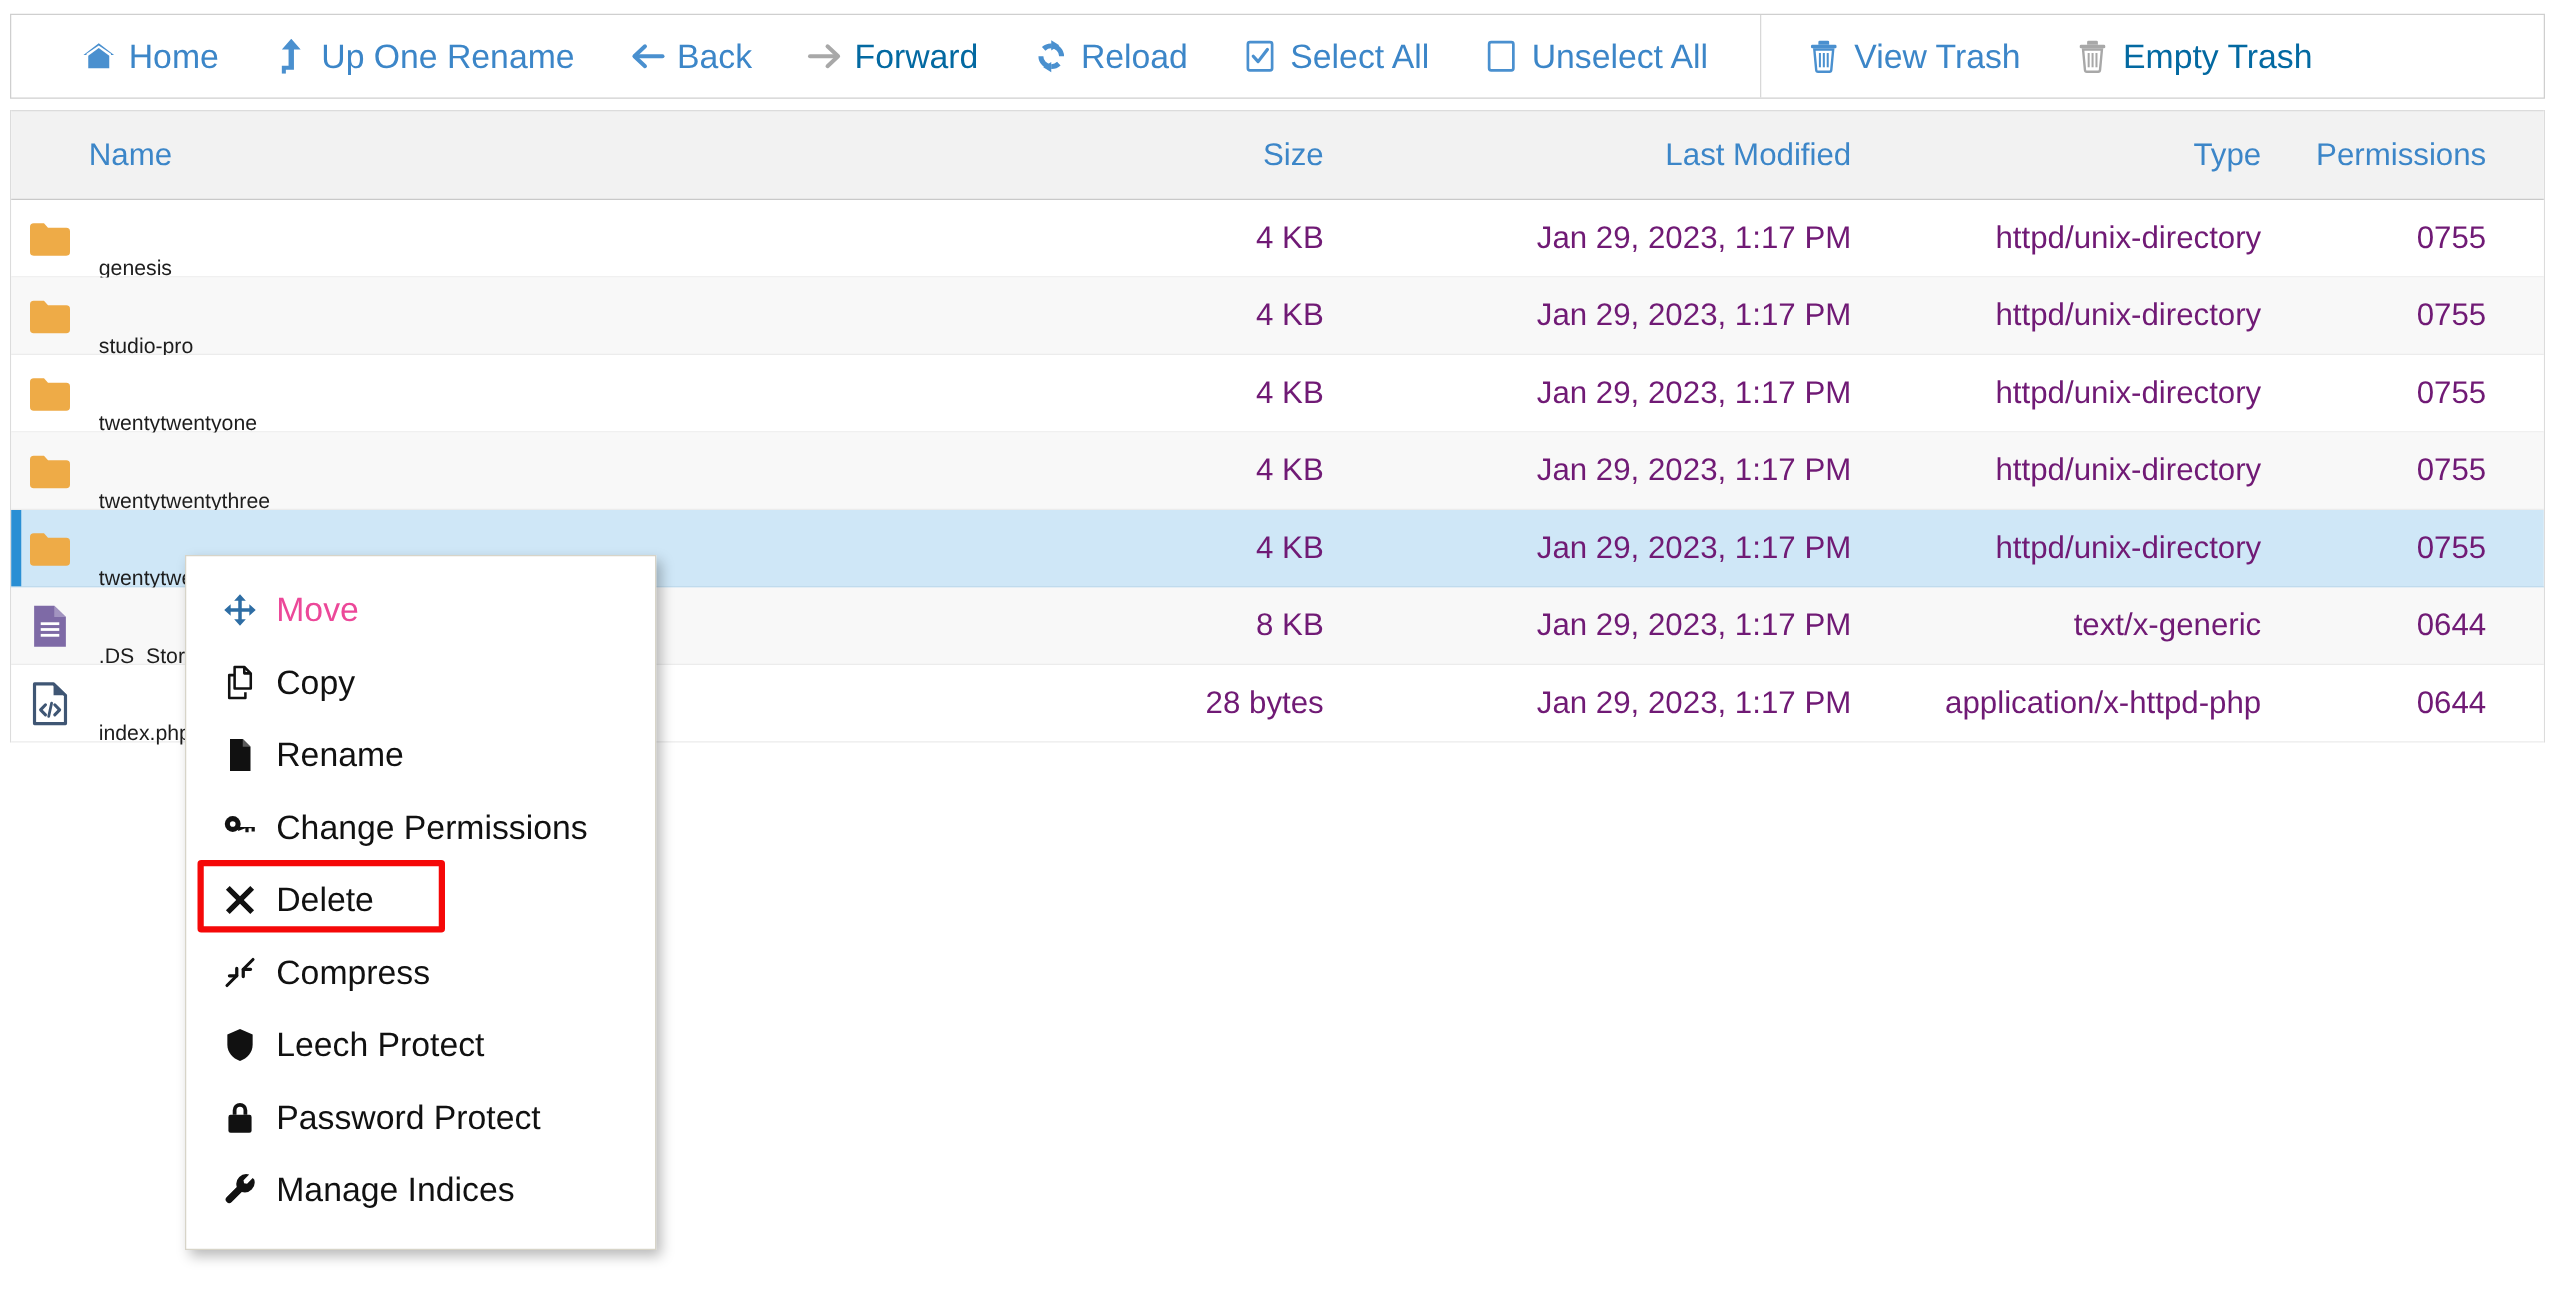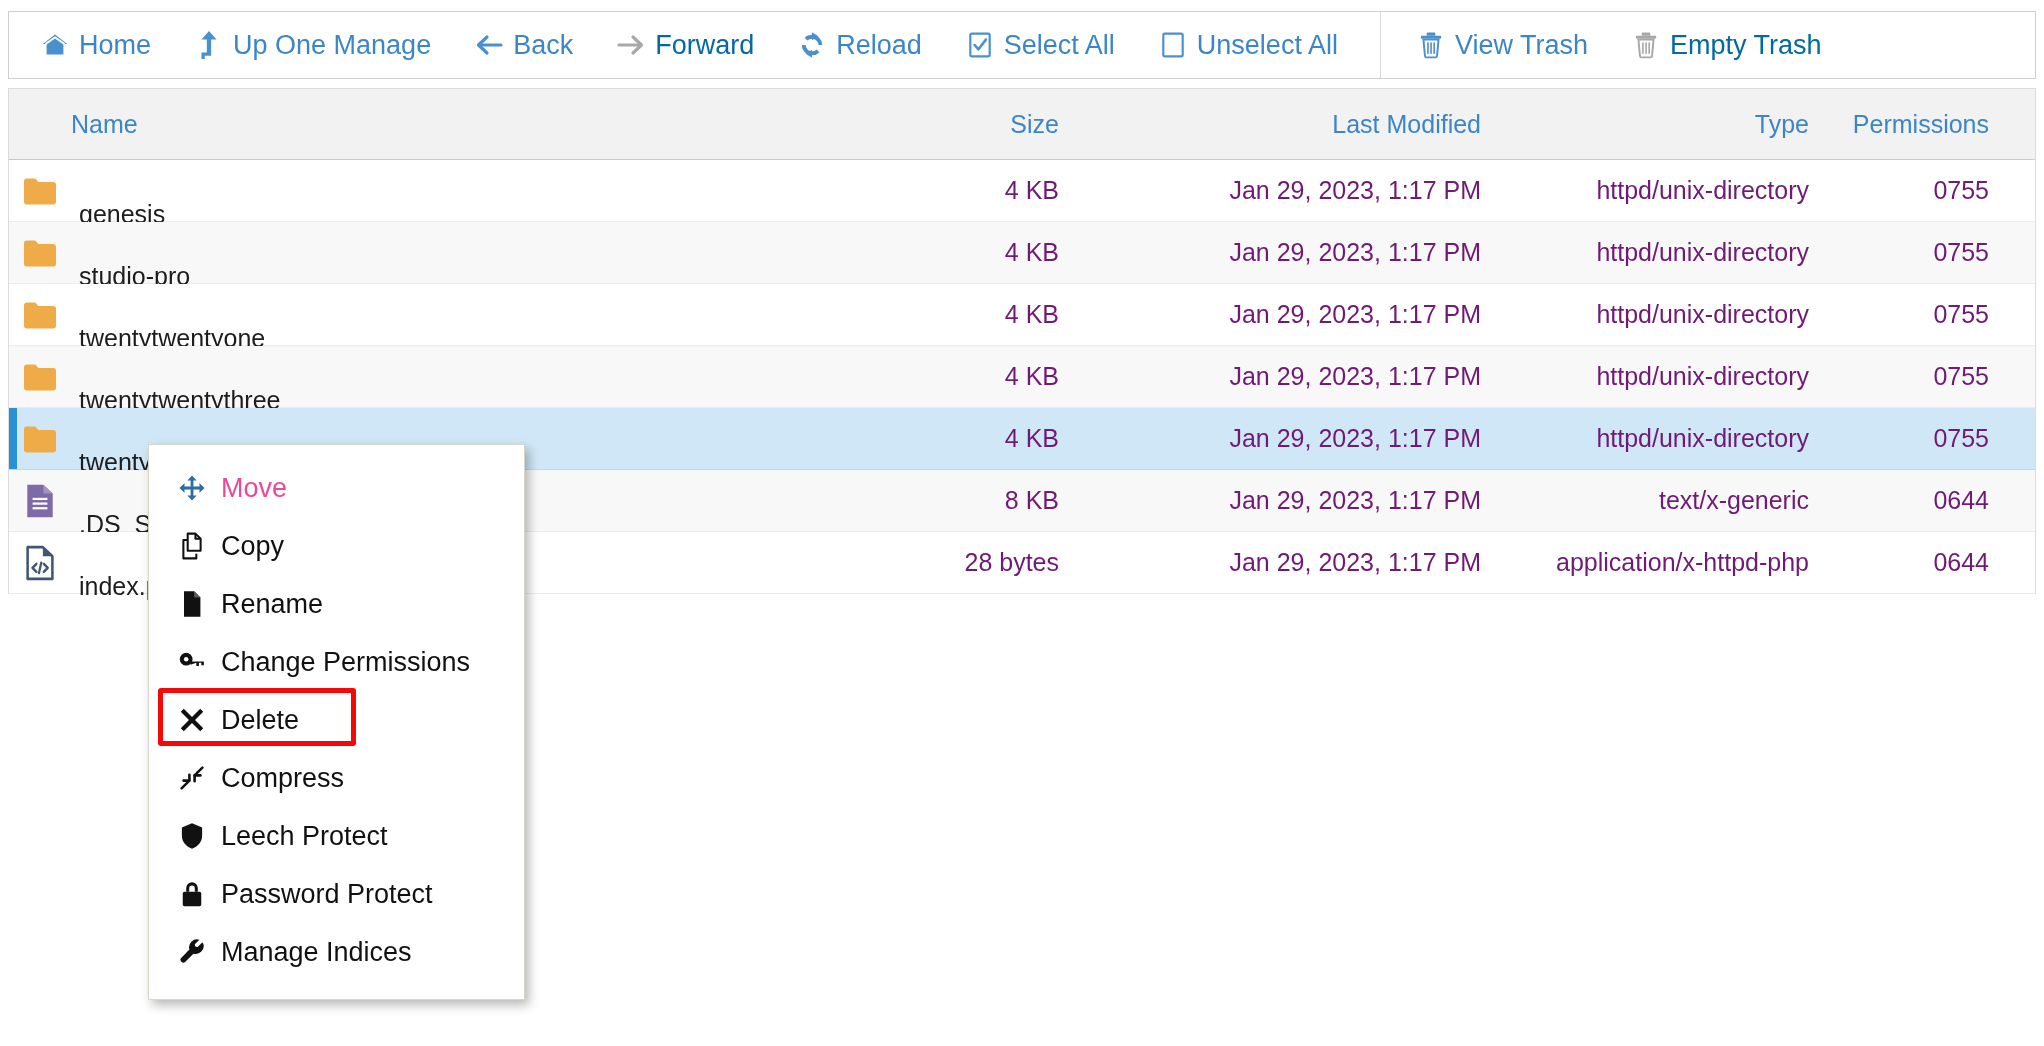--- a/index.html
+++ b/index.html
@@ -19,21 +19,21 @@
 
   
   .toolbar {
     position: absolute;
     left: 8px; top: 11px;
     width: 2028px; height: 68px;
     border: 1px solid #cfcfcf;
     background: #ffffff;
     display: flex;
     align-items: center;
-    padding-left: 10px;
+    padding-left: 34px;
   }
   .tb-btn {
     display: flex;
     align-items: center;
     gap: 10px;
     height: 46px;
     padding: 0 22px;
     color: #3c86c8;
     font-size: 27px;
     white-space: nowrap;
@@ -107,21 +107,21 @@
   .c-type { width: 290px; text-align: right; }
   .c-perm { width: 210px; text-align: right; padding-right: 30px;}
 
   .thead .c-name { padding-left: 62px; justify-content: flex-start; }
 
   .cell-txt {
     font-size: 25px;
     color: #701a75;
     white-space: nowrap;
   }
-  .name-txt { font-size: 25px; color: #1d1d1d; white-space: nowrap; margin-top: 48px; }
+  .name-txt { font-size: 17px; color: #1d1d1d; white-space: nowrap; margin-top: 48px; }
 
   .ficon { width: 34px; height: 36px; flex: 0 0 34px; display:block; }
 
   
   .ctxmenu {
     position: absolute;
     left: 148px; top: 444px;
     width: 377px;
     background: #ffffff;
     border: 1px solid #d7d4c8;
@@ -177,21 +177,21 @@
       </span>
       <span>Home</span>
     </div>
 
     <div class="tb-btn">
       <span class="tb-ico">
         <svg width="24" height="28" viewBox="0 0 20 26" fill="#4a90cf">
           <path d="M10 0 L17 8 L12 8 L12 23 L6 23 L6 26 L3 26 L3 20 L8 20 L8 8 L3 8 Z"></path>
         </svg>
       </span>
-      <span>Up One Manage</span>
+      <span>Up One Rename</span>
     </div>
 
     <div class="tb-btn">
       <span class="tb-ico">
         <svg width="28" height="26" viewBox="0 0 28 26" fill="none" stroke="#4a90cf" stroke-width="3.2" stroke-linecap="round" stroke-linejoin="round">
           <path d="M26 13 L4 13"></path>
             <path d="M12 5 L3.5 13 L12 21"></path>
         </svg>
       </span>
       <span>Back</span>

